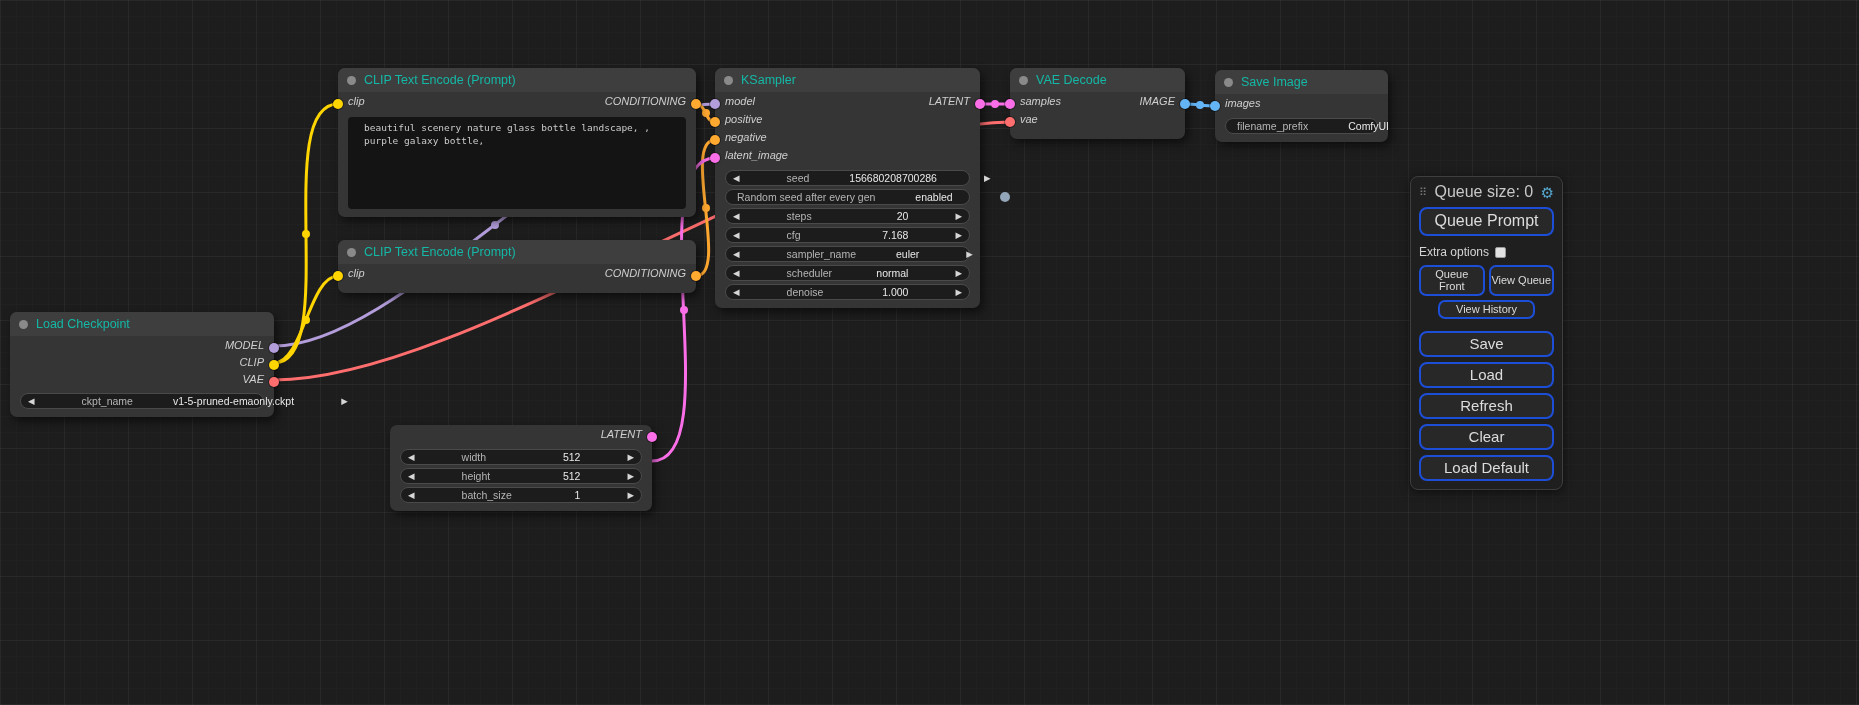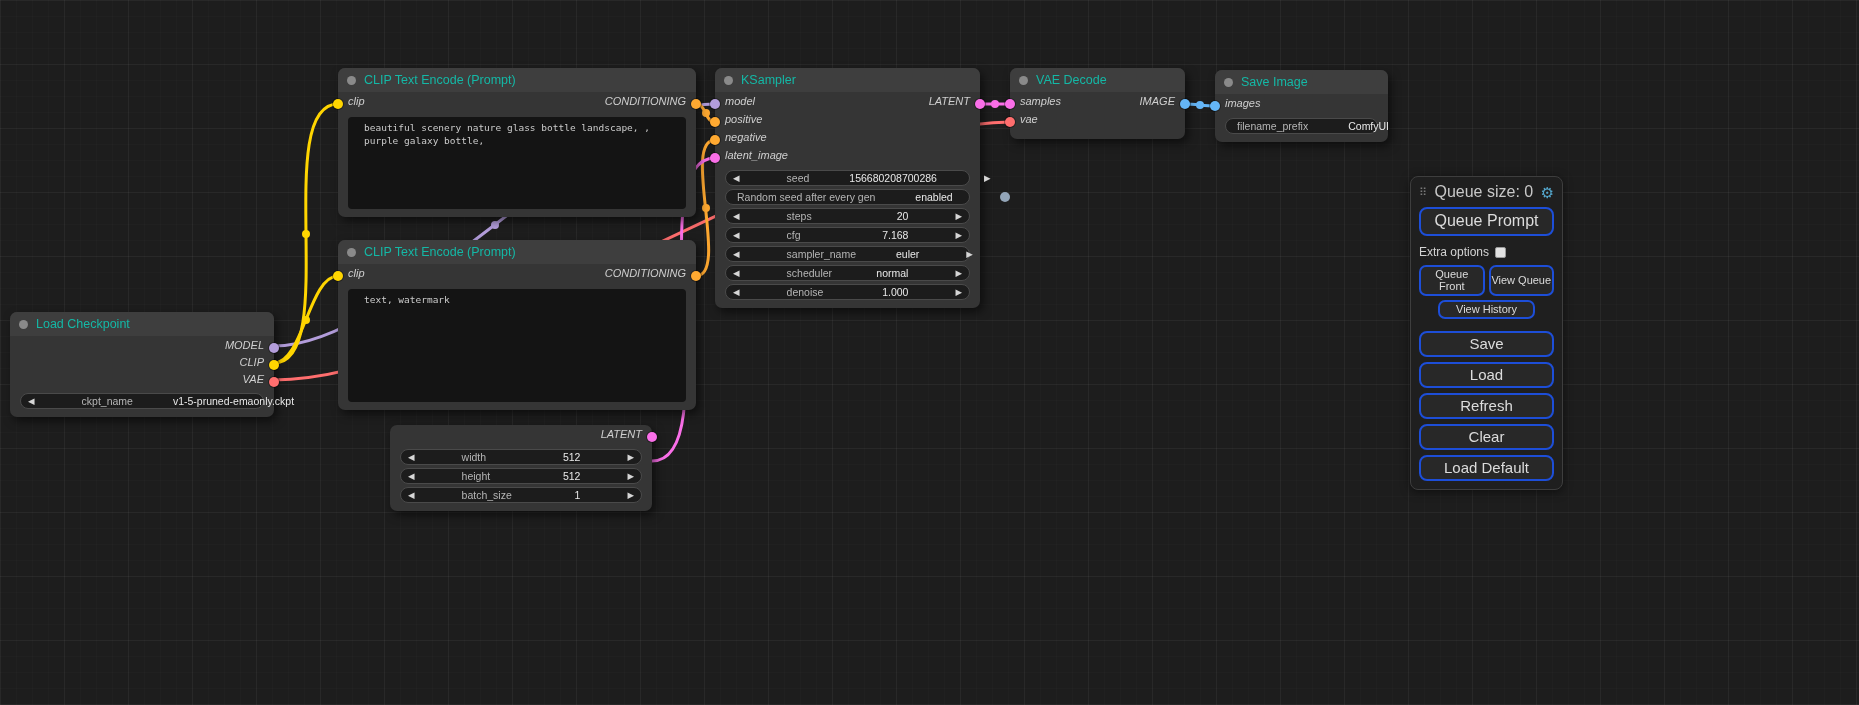--- a/index.html
+++ b/index.html
@@ -163,21 +163,20 @@
     <span class="collapse-dot"></span>
     <span>CLIP Text Encode (Prompt)</span>
   </div>
   <div class="node-body">
     <div class="row">
       <span>clip</span>
       <span class="pdot in c-clip"></span>
       <span class="right">CONDITIONING</span>
       <span class="pdot out c-cond"></span>
     </div>
-    <div class="prompt-box" style="height:113px">text, watermark</div>
   </div>
 </div>
 
 <div class="node" style="left:390px;top:425px;width:262px">
   <div class="node-body">
     <div class="row">
       <span class="right">LATENT</span>
       <span class="pdot out c-latent"></span>
     </div>
     <div class="widget">

